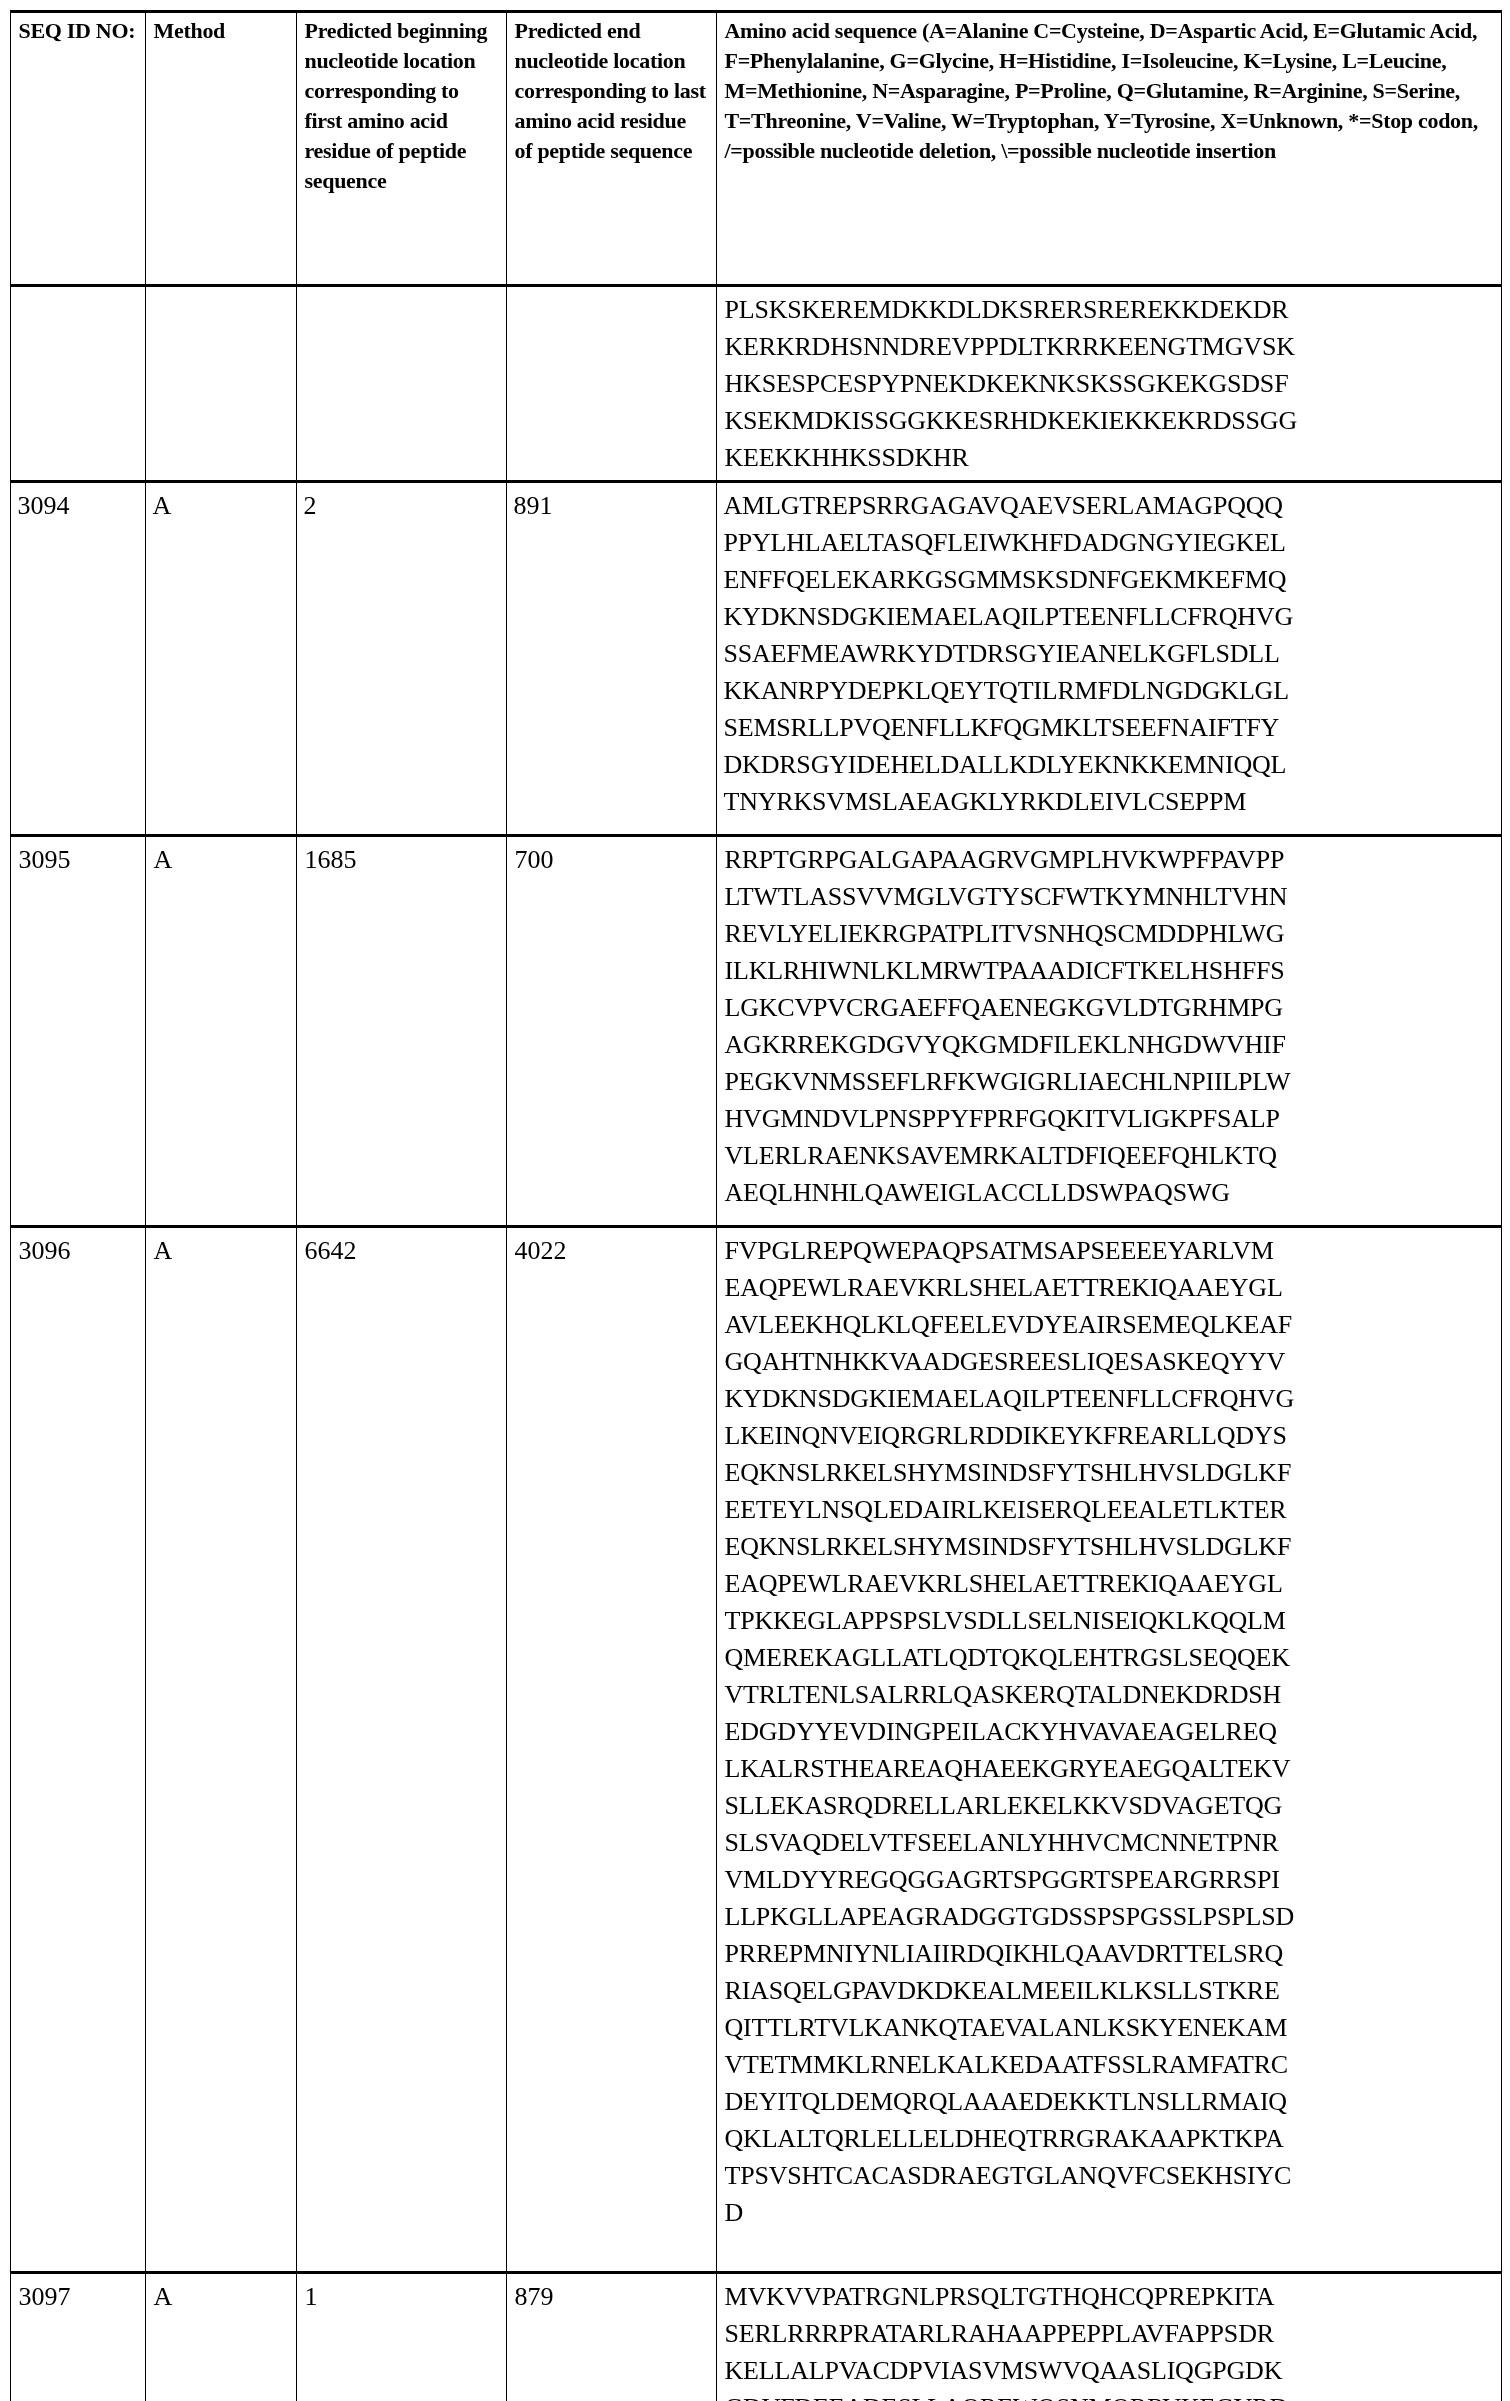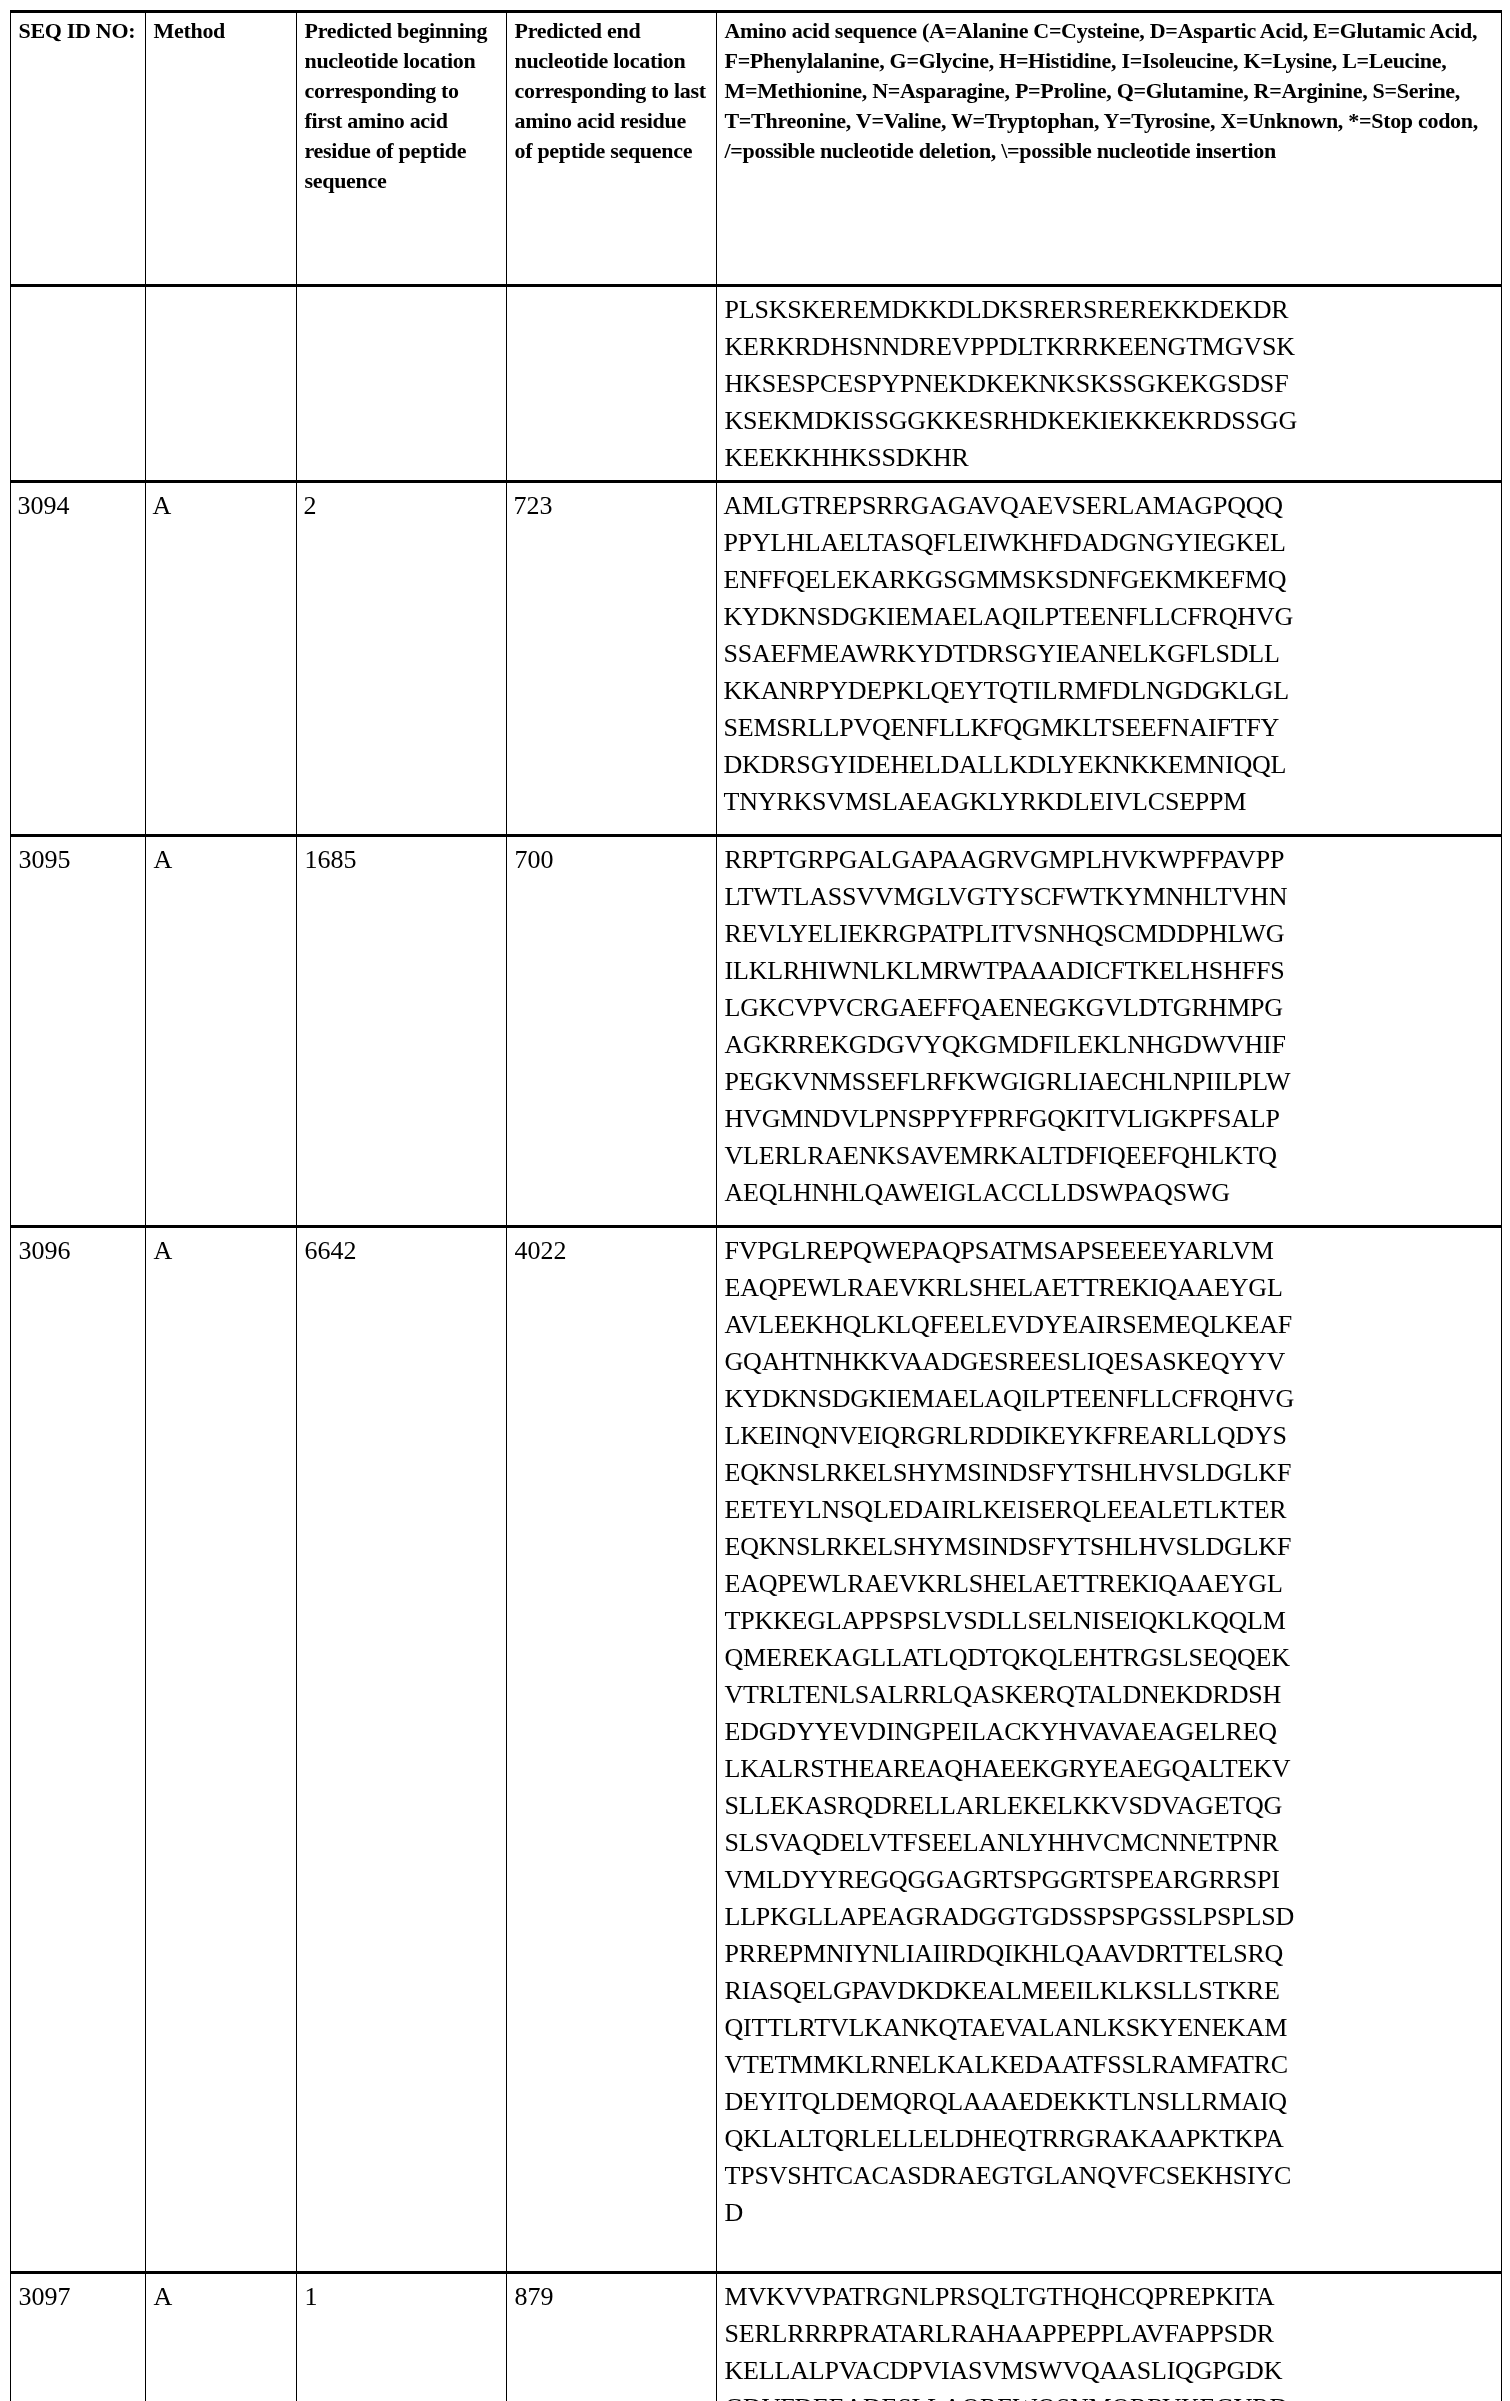--- a/index.html
+++ b/index.html
@@ -67,21 +67,21 @@
         <span class="seq-line">HKSESPCESPYPNEKDKEKNKSKSSGKEKGSDSF</span>
         <span class="seq-line">KSEKMDKISSGGKKESRHDKEKIEKKEKRDSSGG</span>
         <span class="seq-line">KEEKKHHKSSDKHR</span>
       </td>
     </tr>
 
     <tr class="r3094">
       <td>3094</td>
       <td>A</td>
       <td>2</td>
-      <td>723</td>
+      <td>891</td>
       <td>
         <span class="seq-line">AMLGTREPSRRGAGAVQAEVSERLAMAGPQQQ</span>
         <span class="seq-line">PPYLHLAELTASQFLEIWKHFDADGNGYIEGKEL</span>
         <span class="seq-line">ENFFQELEKARKGSGMMSKSDNFGEKMKEFMQ</span>
         <span class="seq-line">KYDKNSDGKIEMAELAQILPTEENFLLCFRQHVG</span>
         <span class="seq-line">SSAEFMEAWRKYDTDRSGYIEANELKGFLSDLL</span>
         <span class="seq-line">KKANRPYDEPKLQEYTQTILRMFDLNGDGKLGL</span>
         <span class="seq-line">SEMSRLLPVQENFLLKFQGMKLTSEEFNAIFTFY</span>
         <span class="seq-line">DKDRSGYIDEHELDALLKDLYEKNKKEMNIQQL</span>
         <span class="seq-line">TNYRKSVMSLAEAGKLYRKDLEIVLCSEPPM</span>

